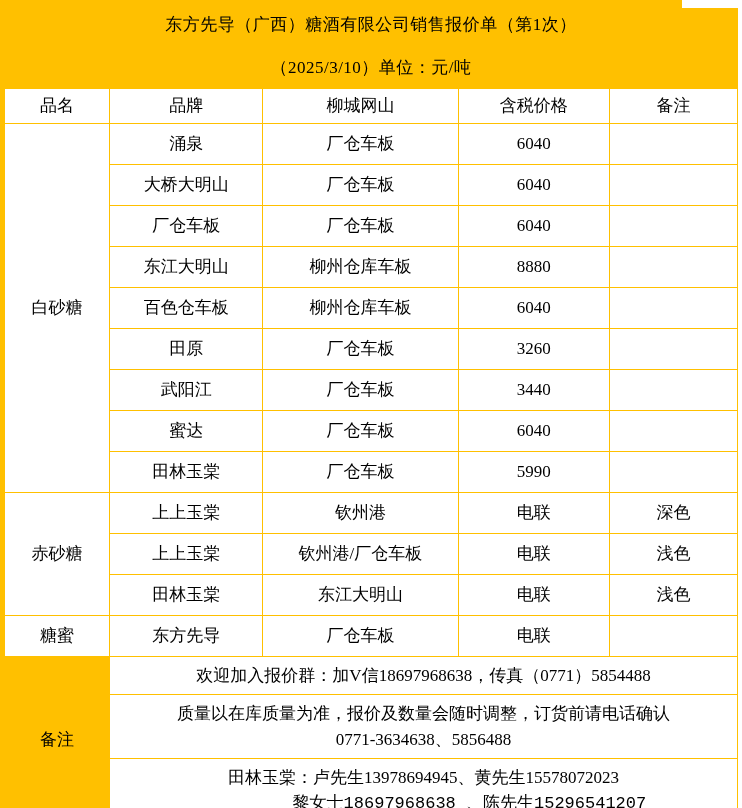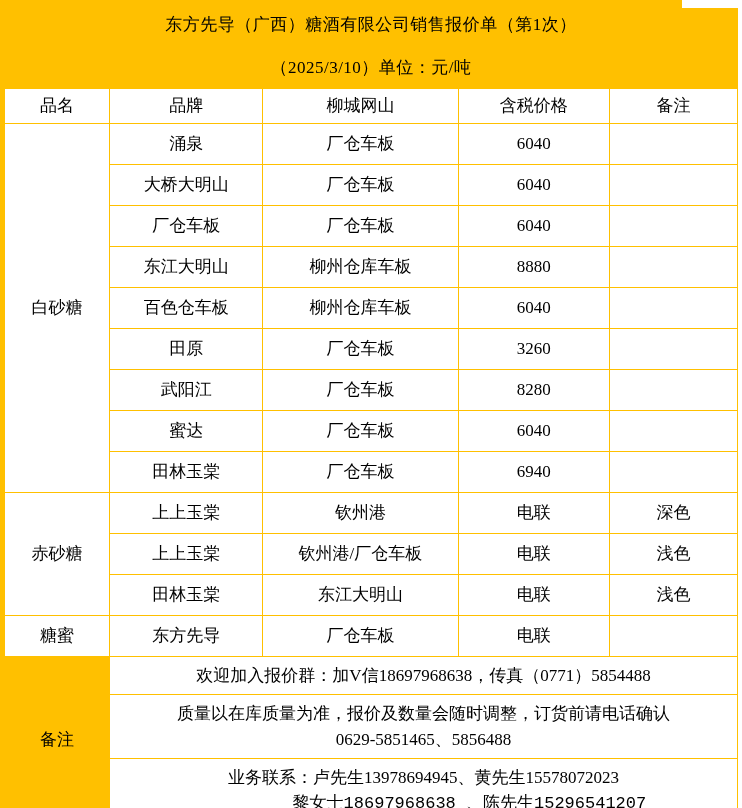--- a/index.html
+++ b/index.html
@@ -139,33 +139,33 @@
       </tr>
       <tr>
         <td>田原</td>
         <td>厂仓车板</td>
         <td>3260</td>
         <td class="empty-cell"></td>
       </tr>
       <tr>
         <td>武阳江</td>
         <td>厂仓车板</td>
-        <td>8280</td>
+        <td>3440</td>
         <td class="empty-cell"></td>
       </tr>
       <tr>
         <td>蜜达</td>
         <td>厂仓车板</td>
         <td>6040</td>
         <td class="empty-cell"></td>
       </tr>
       <tr>
         <td>田林玉棠</td>
         <td>厂仓车板</td>
-        <td>6940</td>
+        <td>5990</td>
         <td class="empty-cell"></td>
       </tr>
 
       <tr>
         <td class="name-cell" rowspan="3">赤砂糖</td>
         <td>上上玉棠</td>
         <td>钦州港</td>
         <td>电联</td>
         <td>深色</td>
       </tr>
@@ -192,24 +192,24 @@
 
       <tr>
         <td class="remark-label" rowspan="3">备注</td>
         <td class="remark-text" colspan="4">
           <span class="ln">欢迎加入报价群：加V信18697968638，传真（0771）5854488</span>
         </td>
       </tr>
       <tr>
         <td class="remark-text" colspan="4">
           <span class="ln">质量以在库质量为准，报价及数量会随时调整，订货前请电话确认</span>
-          <span class="ln">0629-5851465、5856488</span>
+          <span class="ln">0771-3634638、5856488</span>
         </td>
       </tr>
       <tr>
         <td class="remark-text" colspan="4">
-          <span class="ln">业务联系：卢先生13978694945、黄先生15578072023</span>
+          <span class="ln">田林玉棠：卢先生13978694945、黄先生15578072023</span>
           <span class="ln indent">         黎女士18697968638 、陈先生15296541207</span>
         </td>
       </tr>
     </tbody>
   </table>
 </div>
 
 </body></html>

